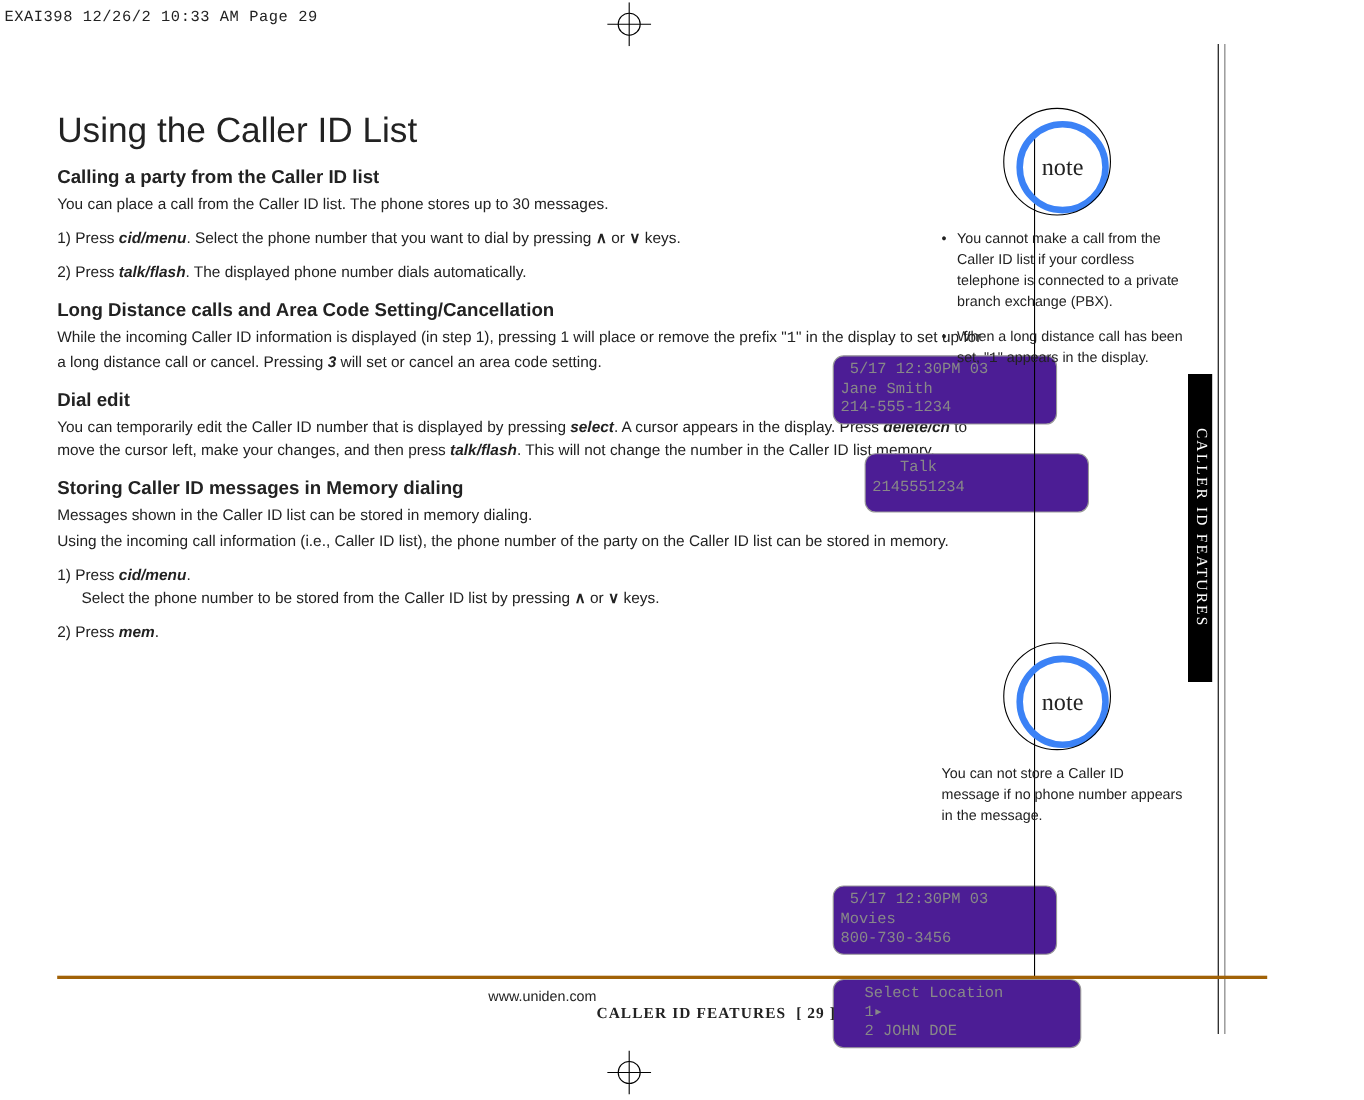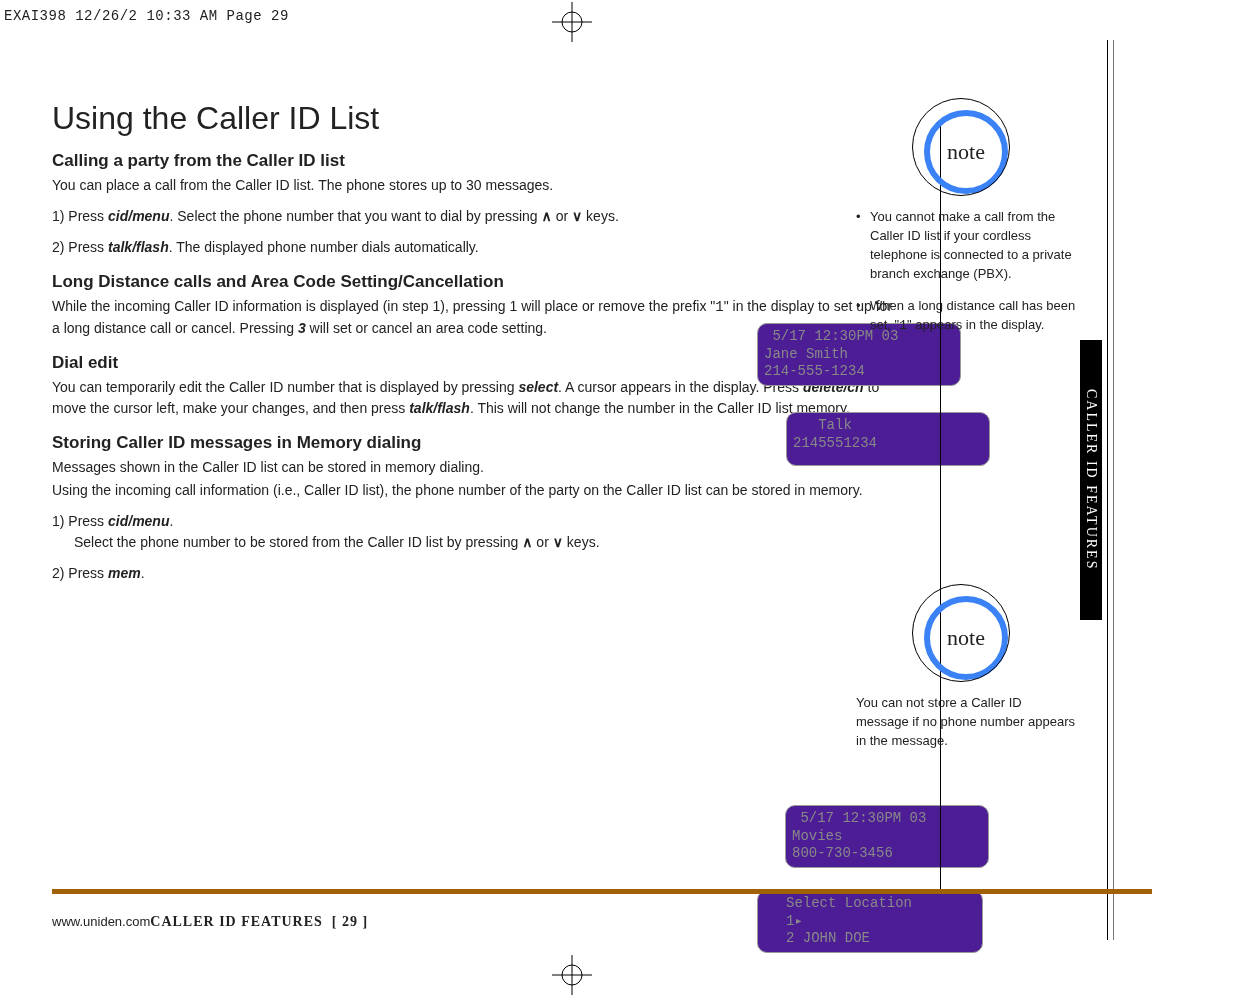--- a/index.html
+++ b/index.html
@@ -66,21 +66,21 @@
     padding: 4px 6px;
     font-family: "Courier New", monospace;
     font-size: 14px;
     line-height: 1.25;
     color: #888;
     background: #4c1d95;
     white-space: pre;
   }
   .lcd1 { left: 705px; top: 223px; }
   .lcd2 { left: 705px; top: 312px; height: 44px; margin-left: 29px; }
-  .lcd3 { left: 705px; top: 705px; margin-left: 28px; }
+  .lcd3 { left: 705px; top: 705px; }
   .lcd4 { left: 705px; top: 790px; padding-left: 28px; }
   
   .sidebar {
     position: absolute;
     right: 68px;
     top: 110px;
     width: 220px;
   }
   .note-icon {
     width: 72px; height: 72px;
@@ -146,27 +146,27 @@
     width: 1px;
     height: 770px;
     background: #000;
   }
   
   .footer {
     position: absolute;
     left: 52px;
     bottom: 70px;
     width: 1100px;
-    border-top: 5px solid #a16207;
-    padding-top: 20px;
+    border-top: 3px solid #a16207;
+    padding-top: 8px;
     font-size: 13px;
     display: flex;
-    justify-content: flex-start;
-  }
-  .footer .right { font-family: Georgia, serif; letter-spacing: 1px; font-size: 14px;}
+    justify-content: center;
+  }
+  .footer .right { font-family: Georgia, serif; letter-spacing: 1px; font-size: 14px; margin-top: 16px;}
   .footer .right .bold { font-weight: bold; }
   .footer .right .pg { font-weight: bold; }
 </style>
 </head>
 <body>
 
 <div class="page">
 
   <div class="print-header">EXAI398  12/26/2  10:33 AM  Page 29</div>
 

